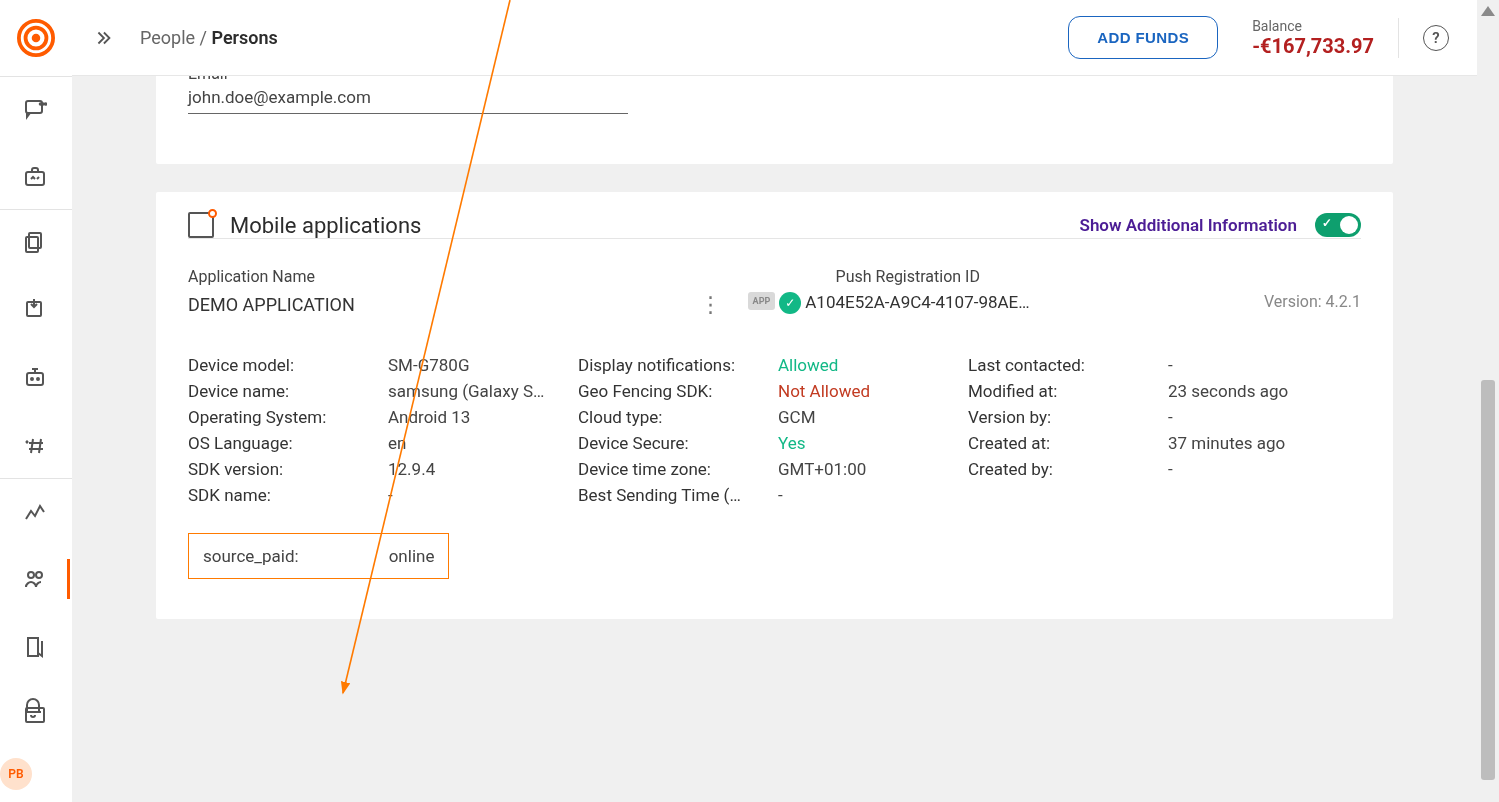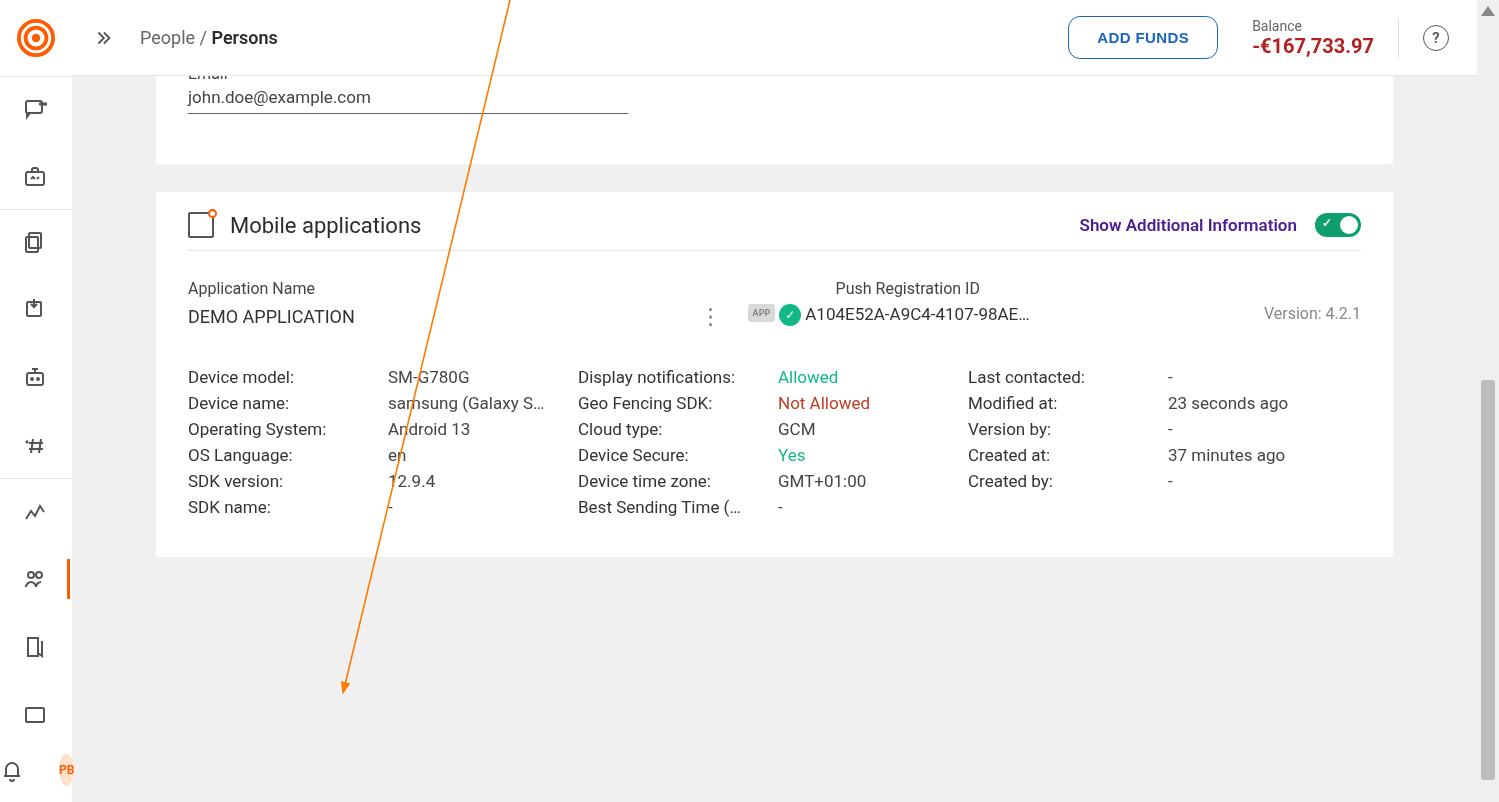--- a/index.html
+++ b/index.html
@@ -8,21 +8,21 @@
 
   
   .sidebar { position:absolute; left:0; top:0; bottom:0; width:72px; background:#fff; display:flex; flex-direction:column; align-items:center; }
   .brand { width:72px; height:76px; display:flex; align-items:center; justify-content:center; }
   .brand svg { width:38px; height:38px; }
   .nav-group { width:100%; padding:12px 0; border-top:1px solid #e3e3e3; display:flex; flex-direction:column; align-items:center; gap:28px; }
   .nav-group:first-of-type { border-top:none; }
   .nav-icon { width:24px; height:24px; color:#555; position:relative; }
   .nav-item { width:68px; height:40px; display:flex; align-items:center; justify-content:center; border-right:3px solid transparent; cursor:pointer; }
   .nav-item.active { border-right:3px solid #ff5b00; }
-  .bottom-nav { position:absolute; bottom:12px; left:0; width:72px; display:flex; flex-direction:row; align-items:center; gap:32px; }
+  .bottom-nav { position:absolute; bottom:12px; left:0; width:72px; display:flex; flex-direction:column; align-items:flex-start; gap:32px; }
   .avatar { width:32px; height:32px; border-radius:50%; background:#ffe1cc; color:#ff5b00; display:flex; align-items:center; justify-content:center; font-size:12px; font-weight:600; }
 
   
   .header { position:absolute; left:72px; right:22px; top:0; height:76px; background:#fff; border-bottom:1px solid #e7e7e7; display:flex; align-items:center; padding:0 28px 0 18px; gap:24px; }
   .expand-btn { width:26px; height:26px; display:flex; align-items:center; justify-content:center; cursor:pointer; color:#555; }
   .breadcrumb { font-size:18px; color:#666; }
   .breadcrumb .strong { font-weight:600; color:#2c2c2c; }
   .header-spacer { flex:1; }
   .add-funds-btn { border:1px solid #1a65c0; color:#1a65c0; background:#fff; border-radius:12px; padding:12px 28px; font-size:15px; font-weight:700; letter-spacing:0.4px; cursor:pointer; }
   .balance-block { padding-left:10px; border-left:none; }
@@ -56,21 +56,21 @@
   .toggle.off::after { content:'✕'; position:absolute; right:6px; top:3px; font-size:11px; color:#fff; }
   .toggle.on::after  { content:'✓'; position:absolute; left:7px; top:3px; font-size:12px; color:#fff; }
 
   .section-icon { width:26px; height:26px; position:relative; border:2px solid #555; border-radius:3px; }
   .section-icon.email-i::after { content:''; position:absolute; left:3px; top:5px; width:0; height:0; border-left:8px solid transparent; border-right:8px solid transparent; border-top:6px solid #555; }
   .section-icon.mobile-i { border-radius:2px; }
   .section-icon .dot { position:absolute; right:-5px; top:-5px; width:9px; height:9px; border-radius:50%; background:#fff; border:2px solid #ff5b00; }
 
   
   .card.mobile { padding-top:12px; position:relative; }
-  .head-row { display:flex; align-items:center; gap:16px; border-bottom:1px solid #e5e5e5; padding-bottom:12px; padding-top:8px; }
+  .head-row { display:flex; align-items:center; gap:16px; border-bottom:1px solid #e5e5e5; padding-top:8px; }
   .head-row h2 { margin:0; font-size:22px; font-weight:400; }
   .head-row .right-h { margin-left:auto; display:flex; align-items:center; gap:18px; font-size:17px; font-weight:600; color:#4c1d95; }
 
   .app-row { display:flex; align-items:flex-start; margin-top:28px; gap:20px; }
   .app-left, .app-right { flex:1; }
   .small-label { font-size:16px; color:#444; margin-bottom:6px; }
   .app-name { font-size:18px; color:#333; }
   .push-id-line { display:flex; align-items:flex-start; gap:4px; }
   .app-badge { background:#d9d9d9; color:#888; font-size:9px; font-weight:700; padding:4px 5px; border-radius:3px; }
   .check-badge { width:22px; height:22px; border-radius:50%; background:#12b886; color:#fff; display:flex; align-items:center; justify-content:center; font-size:12px; }
@@ -293,20 +293,24 @@
       <div class="gv">-</div>
 
       <div class="gl">SDK name:</div>
       <div class="gv">-</div>
       <div class="gl">Best Sending Time (…</div>
       <div class="gv">-</div>
       <div></div>
         <div></div>
     </div>
 
+    <div class="highlight-box">
+      <span>source_paid:</span>
+      <span>online</span>
+    </div>
   </div>
 </div>
 
 <svg class="arrow-line" width="1499" height="802" style="left:0;top:0">
   <defs>
       <marker id="ah" markerWidth="10" markerHeight="10" refX="7" refY="3" orient="auto">
         <path d="M0,0 L8,3 L0,6 Z" fill="#ff7a00"></path>
       </marker>
     </defs>
   <line x1="510" y1="0" x2="343" y2="693" stroke="#ff7a00" stroke-width="1.6" marker-end="url(#ah)"></line>

